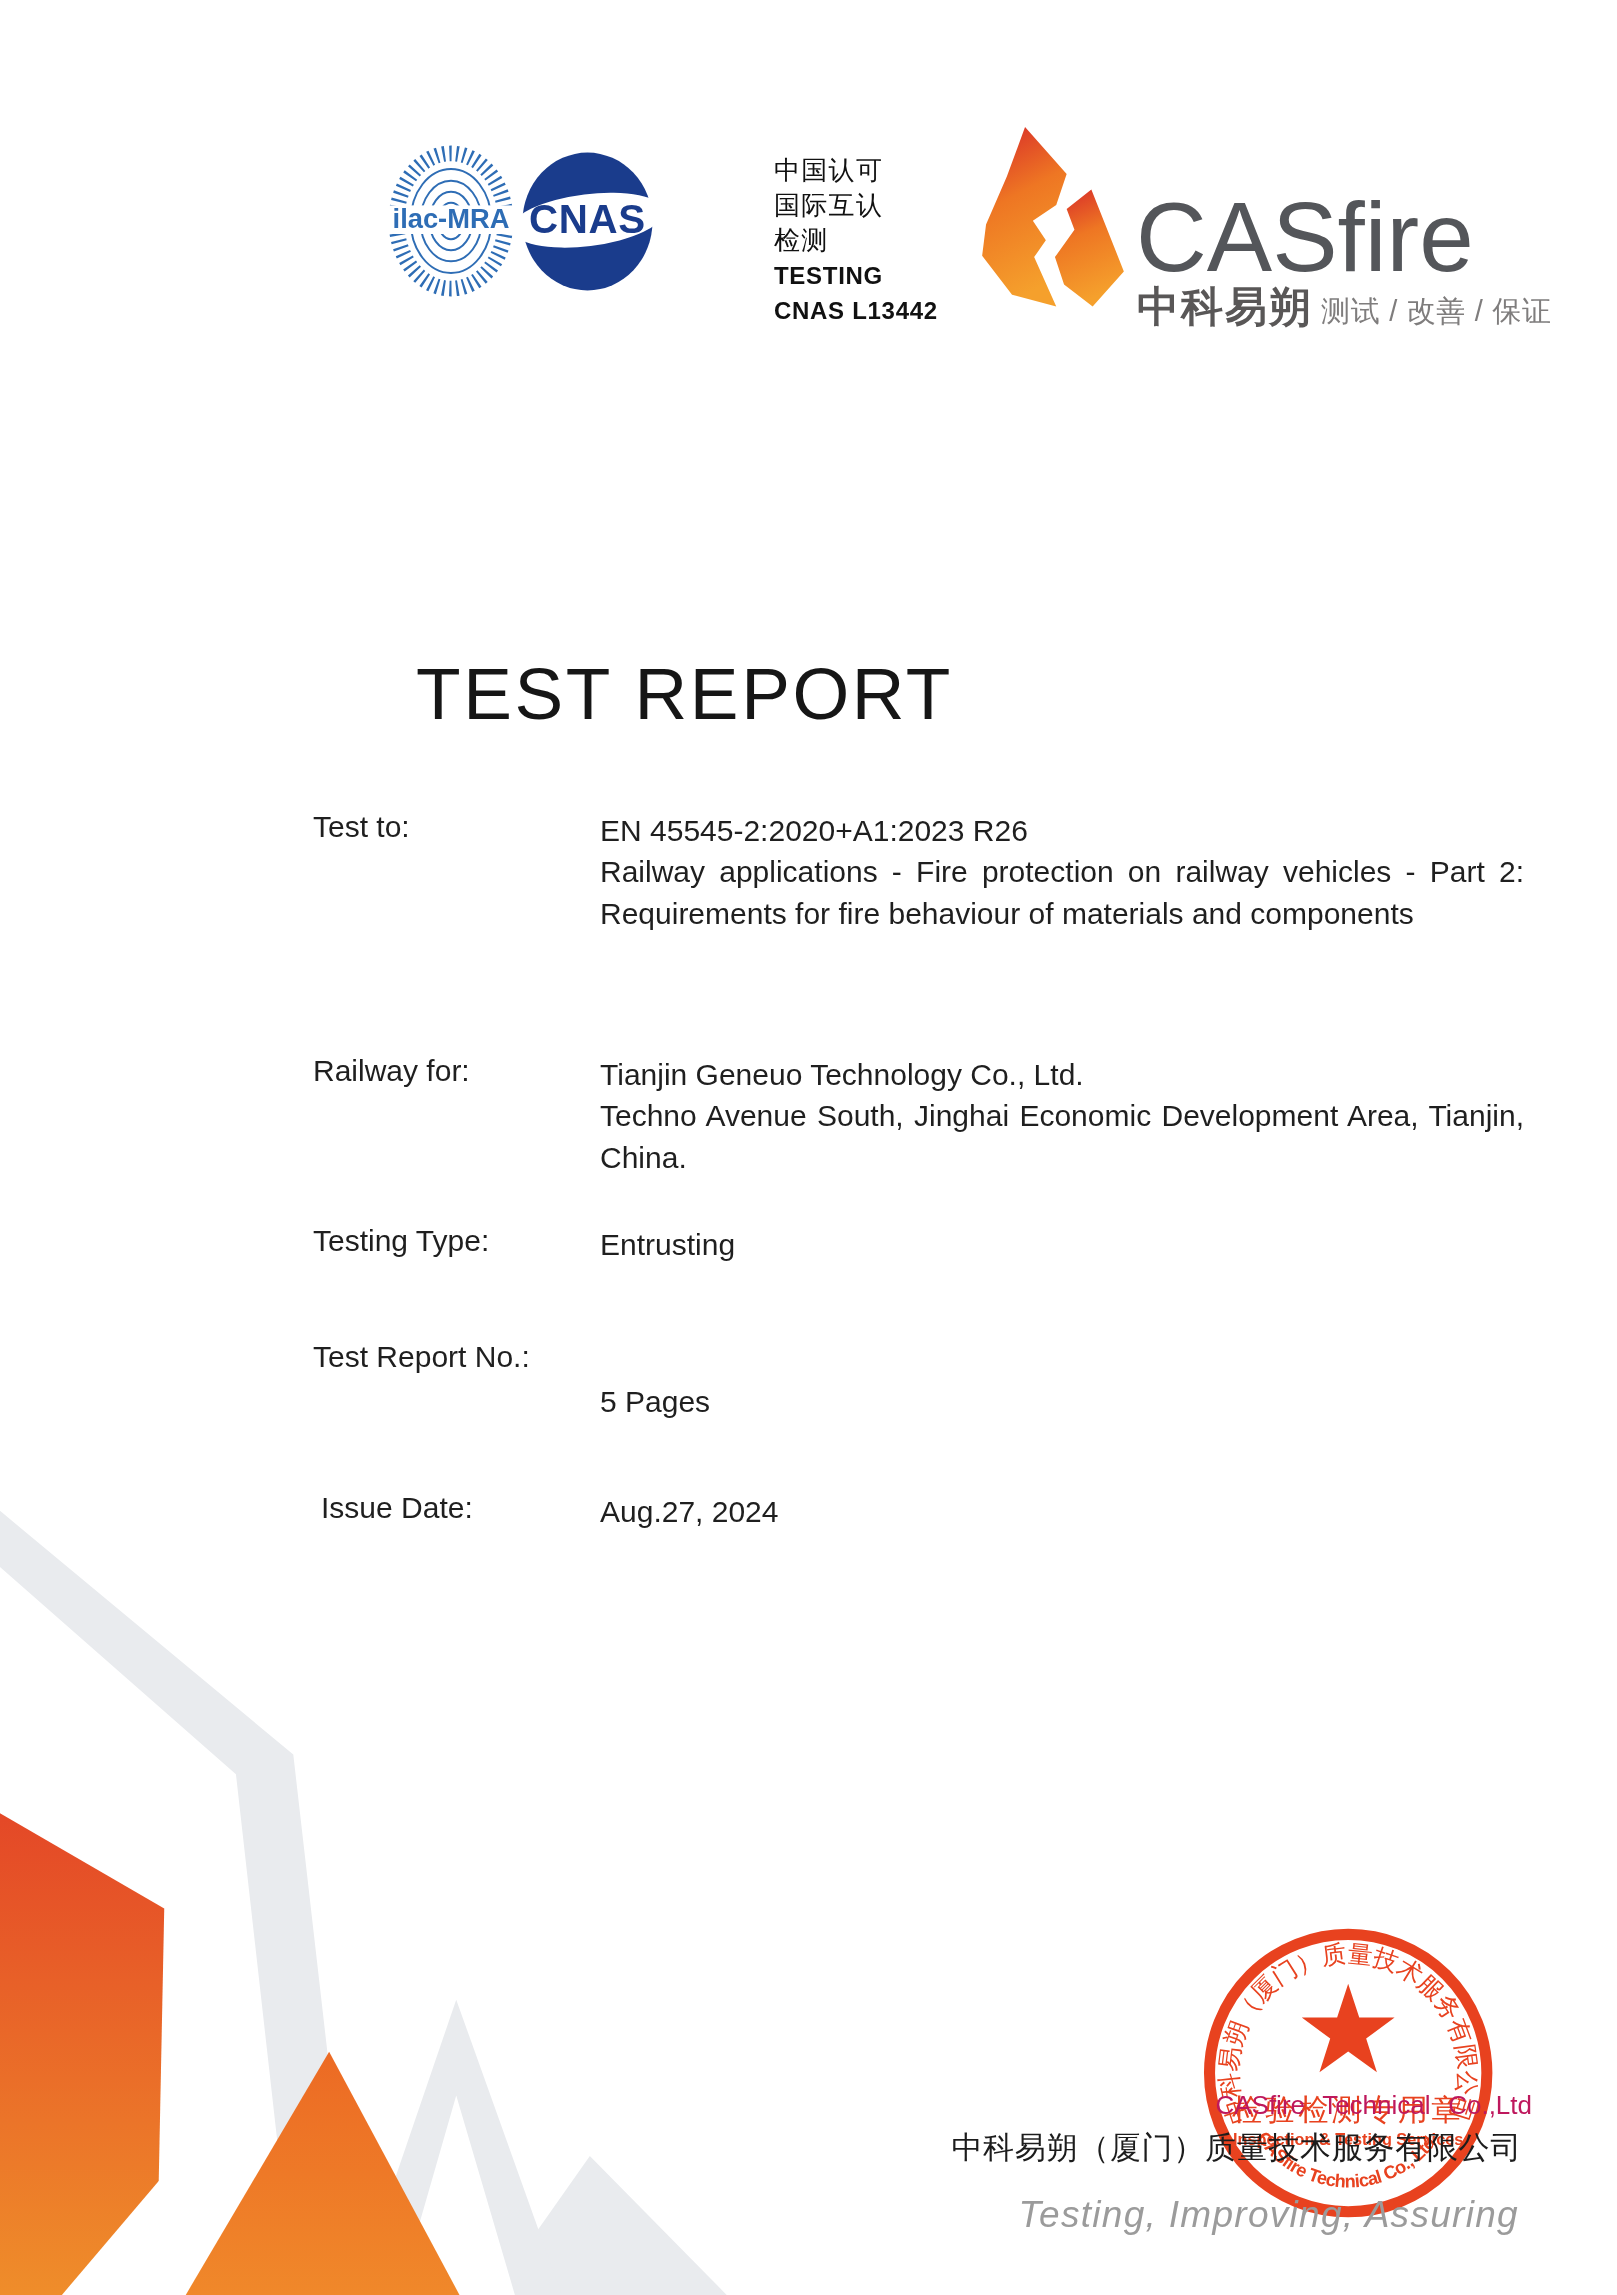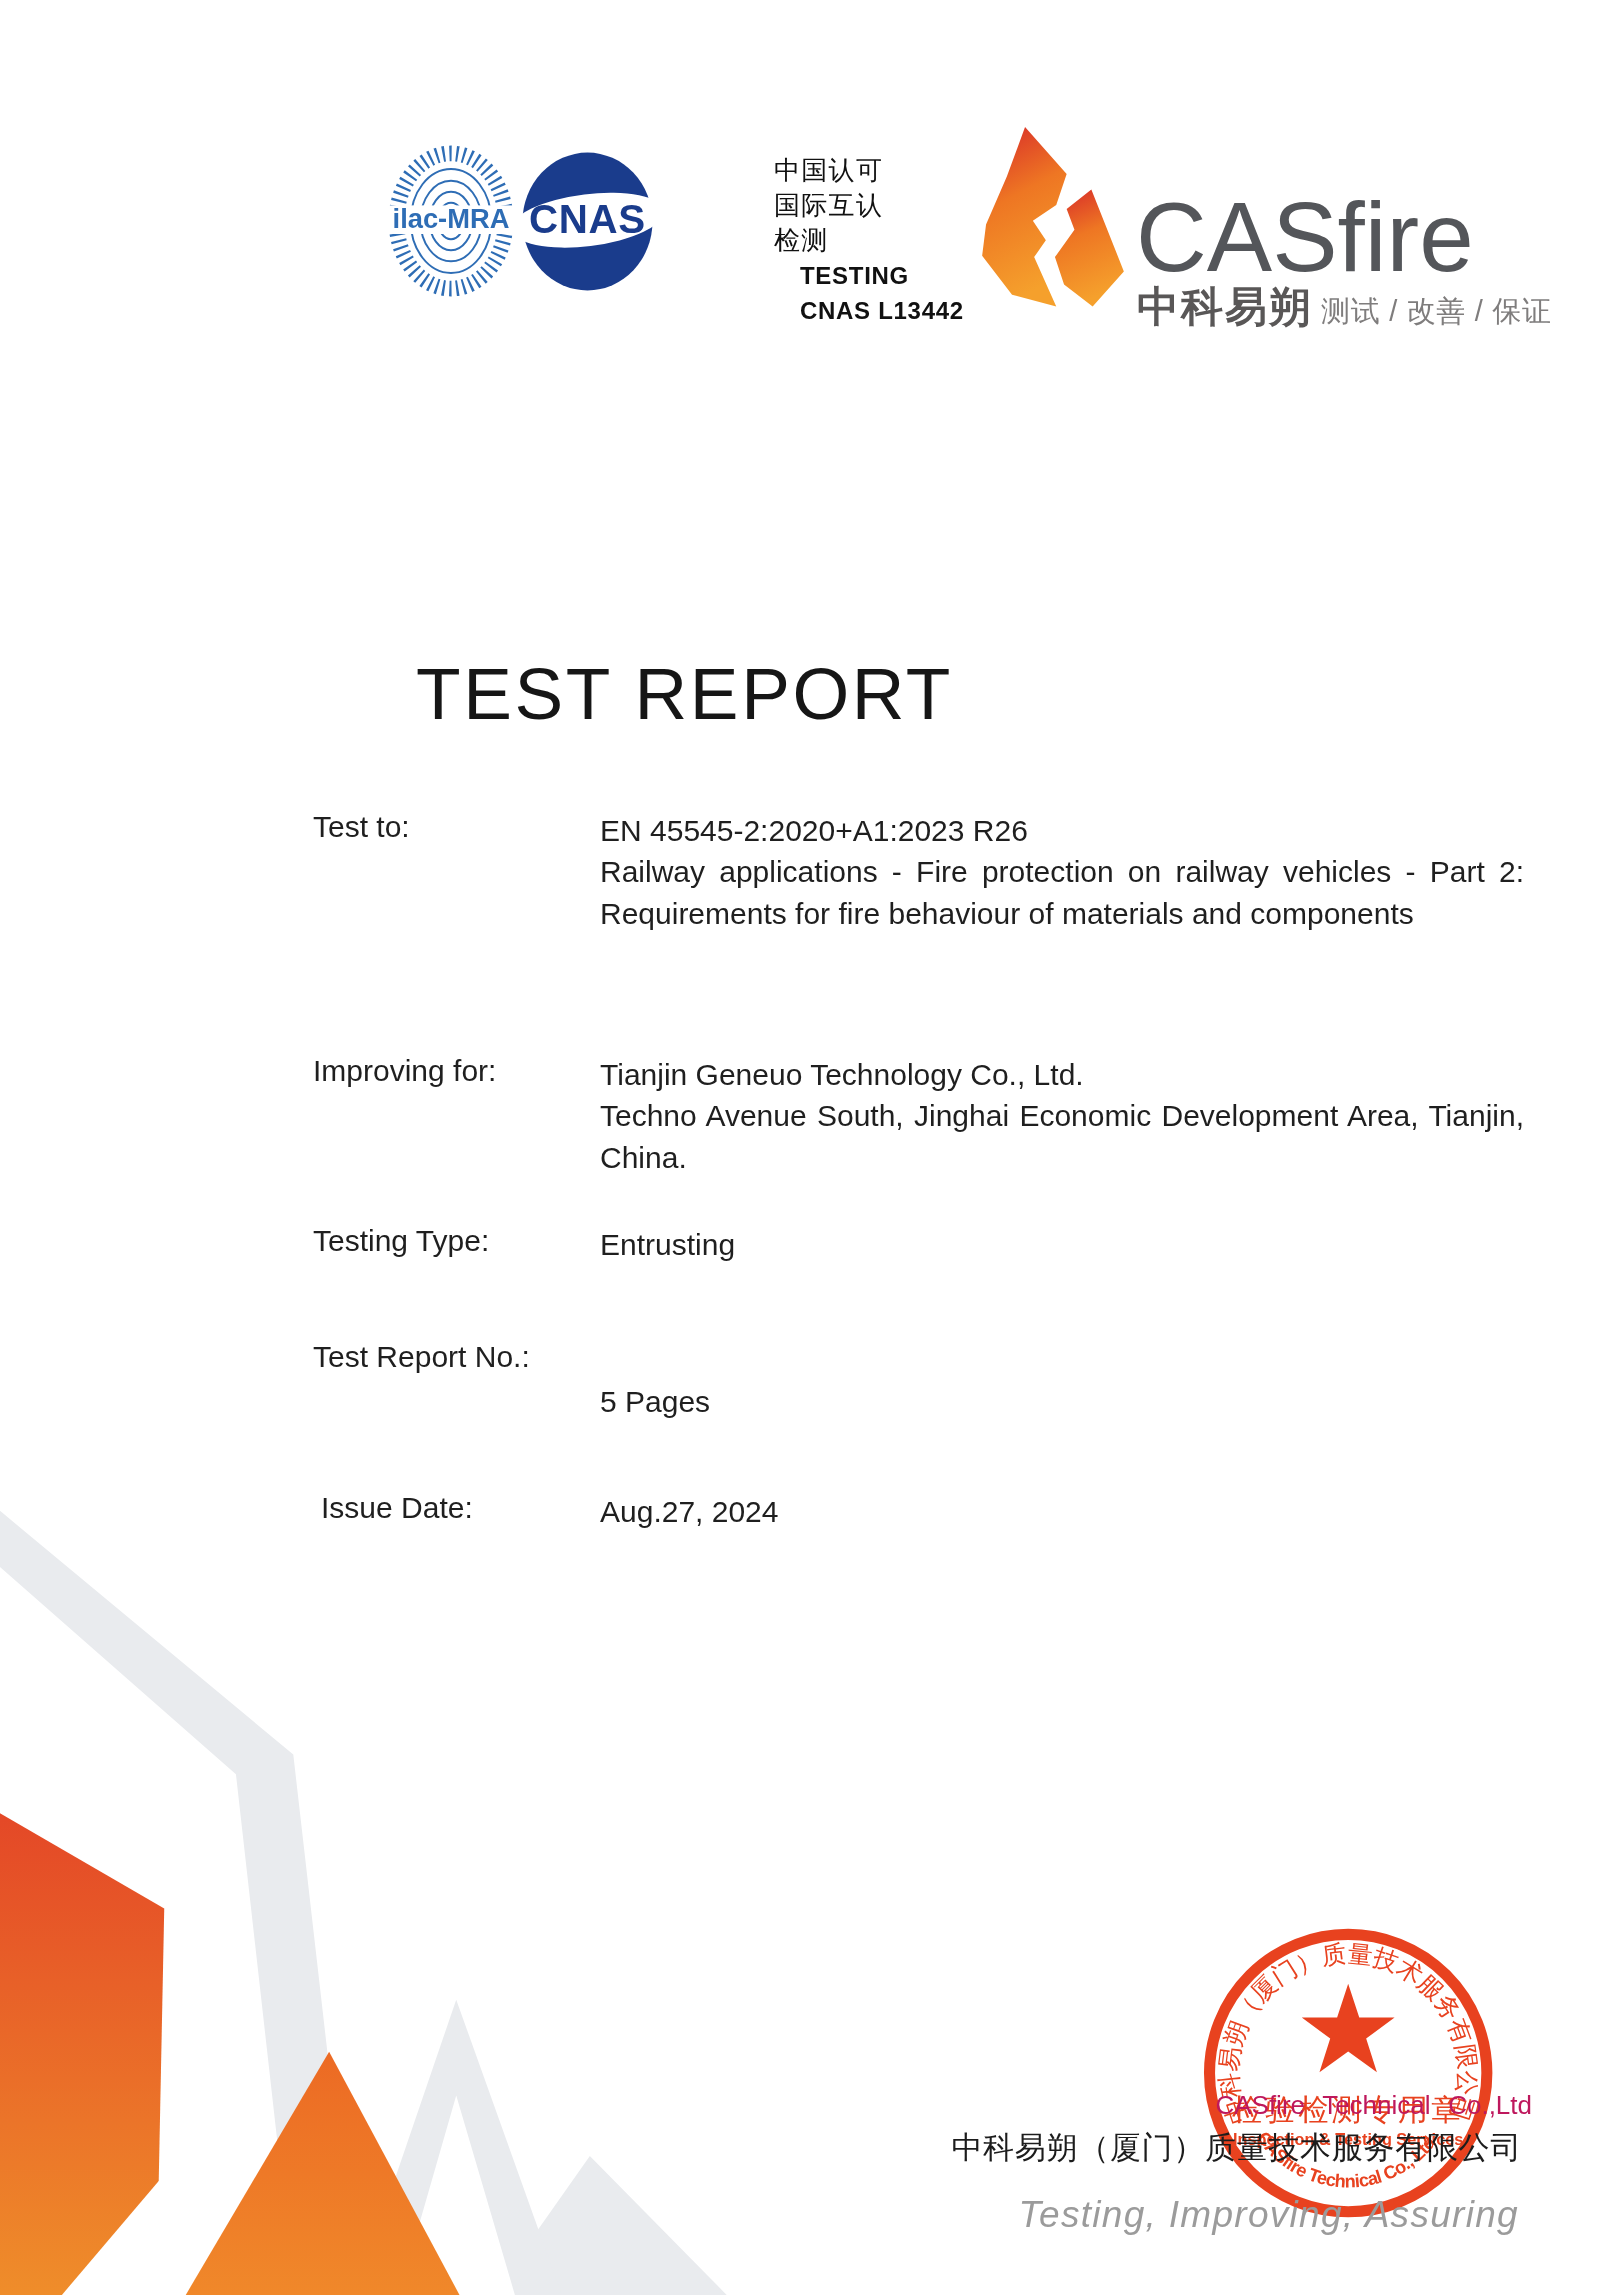--- a/index.html
+++ b/index.html
@@ -8,21 +8,21 @@
     width:1617px;height:2295px;
     background:#ffffff;
     overflow:hidden;
     font-family:"Liberation Sans", sans-serif;
     color:#1d1d1d;
   }
   .abs{position:absolute;}
 
   
   .cnas-block{left:774px;top:153px;width:209px;line-height:35px;font-size:26px;letter-spacing:1.3px;color:#111;}
-  .cnas-block .bold{font-weight:bold;font-size:24px;letter-spacing:0.7px;margin-left:26px;}
+  .cnas-block .bold{font-weight:bold;font-size:24px;letter-spacing:0.7px;}
 
   
   .title{
     left:0;top:652px;width:1369px;
     text-align:center;
     font-size:73px;letter-spacing:2.6px;color:#161616;
   }
 
   
   .label{left:313px;width:280px;font-size:30px;color:#1f1f1f;}
@@ -109,21 +109,21 @@
   <div class="abs z1" style="left:1136px;top:181px;font-size:98px;color:#54565a;letter-spacing:0px;">CASfire</div>
   <div class="abs z1" style="left:1137px;top:279px;font-size:42px;font-weight:bold;color:#595757;letter-spacing:2px;">中科易朔</div>
   <div class="abs z1" style="left:1321px;top:292px;font-size:29px;color:#7f7d7d;letter-spacing:0.7px;">测试 / 改善 / 保证</div>
 
   <div class="abs z1 title">TEST REPORT</div>
 
   <div class="abs z1 label" style="top:810px;">Test to:</div>
   <div class="abs z1 value single" style="top:810px;">EN 45545-2:2020+A1:2023 R26</div>
   <div class="abs z1 value" style="top:851px;">Railway applications - Fire protection on railway vehicles - Part 2: Requirements for fire behaviour of materials and components</div>
 
-  <div class="abs z1 label" style="top:1054px;">Improving for:</div>
+  <div class="abs z1 label" style="top:1054px;">Railway for:</div>
   <div class="abs z1 value" style="top:1095px;">Techno Avenue South, Jinghai Economic Development Area, Tianjin, China.</div>
   <div class="abs z1 value single" style="top:1054px;">Tianjin Geneuo Technology Co., Ltd.</div>
 
   <div class="abs z1 label" style="top:1224px;">Testing Type:</div>
   <div class="abs z1 value single" style="top:1224px;">Entrusting</div>
 
   <div class="abs z1 label" style="top:1340px;">Test Report No.:</div>
   <div class="abs z1 value single" style="top:1381px;">5 Pages</div>
 
   <div class="abs z1 label" style="top:1491px;left:321px;">Issue Date:</div>

